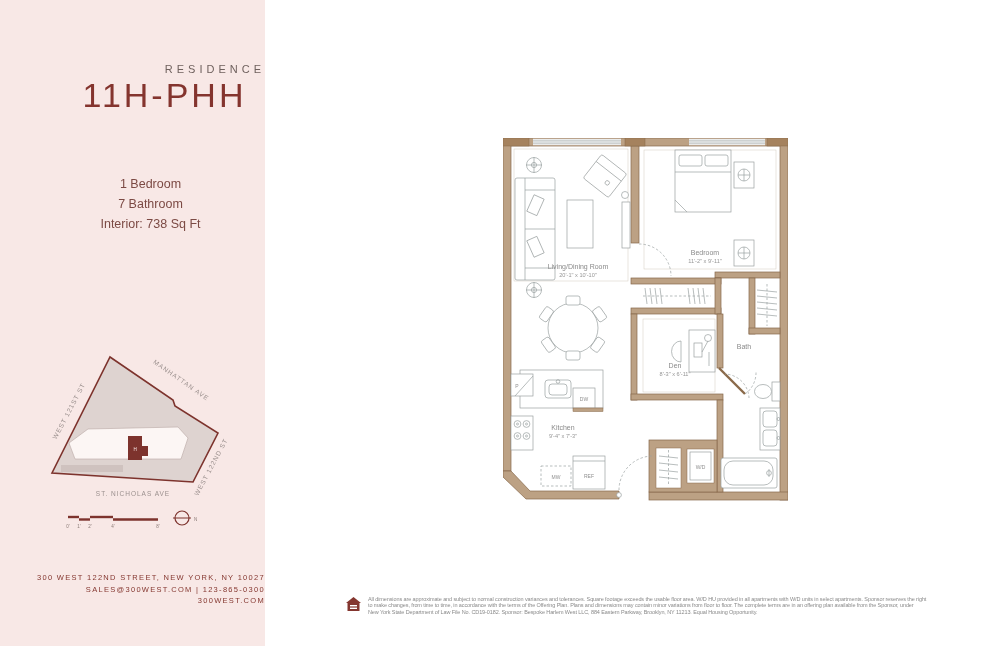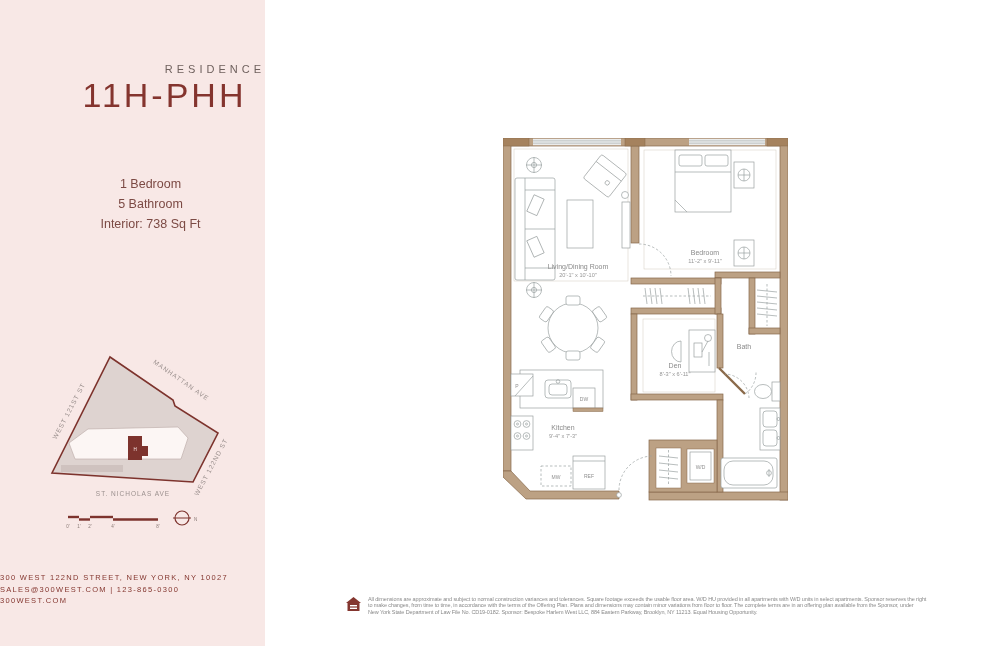--- a/index.html
+++ b/index.html
@@ -7,21 +7,21 @@
         font-family:"Liberation Sans",sans-serif;background:#ffffff;}
   
   .sidebar{position:absolute;left:0;top:0;width:265px;height:646px;background:#f8e8e6;}
   .res-label{position:absolute;left:0;top:63px;width:265px;text-align:right;
              font-size:11px;letter-spacing:4px;color:#6f615e;}
   .res-name{position:absolute;left:0;top:76px;width:265px;text-align:center;
             font-size:34px;letter-spacing:3px;color:#84342e;margin-left:32px;}
   .details{position:absolute;left:0;top:174px;width:265px;text-align:center;
            font-size:12.5px;color:#7c4a44;line-height:20px;margin-left:18px;}
   .siteplan{position:absolute;left:25px;top:340px;}
-  .address{position:absolute;left:0;top:572px;width:265px;text-align:left;
+  .address{position:absolute;left:0;top:572px;width:265px;text-align:right;
            font-size:7.5px;letter-spacing:1.3px;color:#84362f;line-height:11.5px;}
   
   .floorplan{position:absolute;left:503px;top:138px;}
   .wall{fill:#bca184;stroke:#87684a;stroke-width:.7;}
   .walld{fill:#a5825e;stroke:#87684a;stroke-width:.5;}
   .fur{fill:#ffffff;stroke:#9aa0a0;stroke-width:.7;}
   .furline{stroke:#9aa0a0;stroke-width:.7;fill:none;}
   .thin{stroke:#d2cabf;stroke-width:.5;fill:none;}
   .dash{stroke:#9aa0a0;stroke-width:.7;fill:none;stroke-dasharray:2.5 2;}
   .leaf{stroke:#8a6a4a;stroke-width:2.4;}
@@ -41,21 +41,21 @@
 <body>
 
 <div class="page">
 
   <aside class="sidebar">
     <div class="res-label">RESIDENCE</div>
     <div class="res-name">11H-PHH</div>
 
     <div class="details">
       <div>1 Bedroom</div>
-      <div>5 Bathroom</div>
+      <div>7 Bathroom</div>
       <div>Interior: 738 Sq Ft</div>
     </div>
 
     <svg class="siteplan" width="220" height="210" viewBox="0 0 220 210">
 
       <polygon points="85,17 148,60 150,66 193,93 168,142 27,133" fill="#ded3d0" stroke="#7d332d" stroke-width="1.6"></polygon>
 
       <polygon points="63,89 153,87 163,98 156,119 50,119 44,103" fill="#fcf6f4" stroke="#b9a8a4" stroke-width="0.6"></polygon>
       <rect x="36" y="125" width="62" height="7" fill="#cfc2bf" stroke="none"></rect>
 

